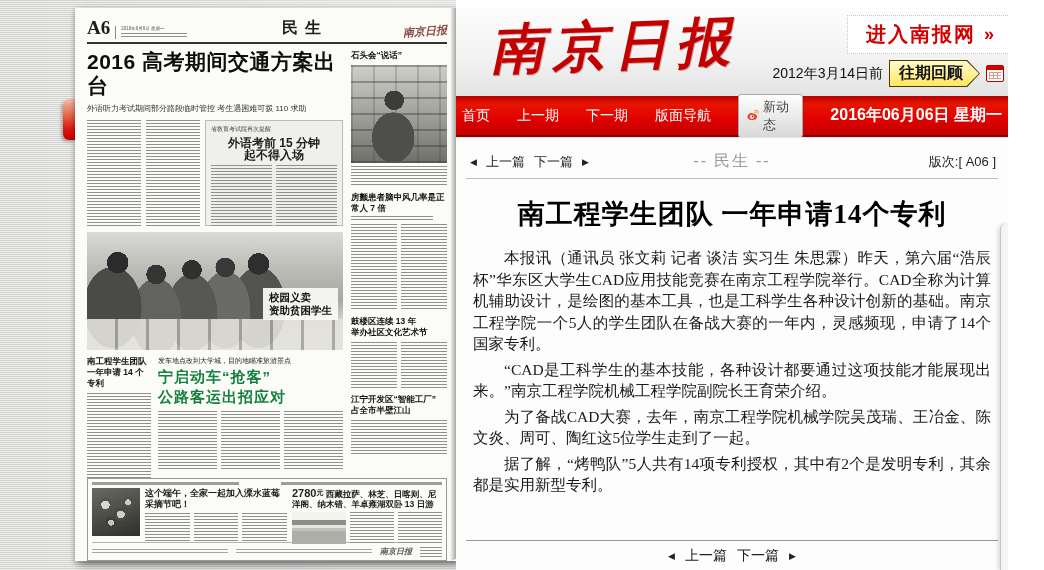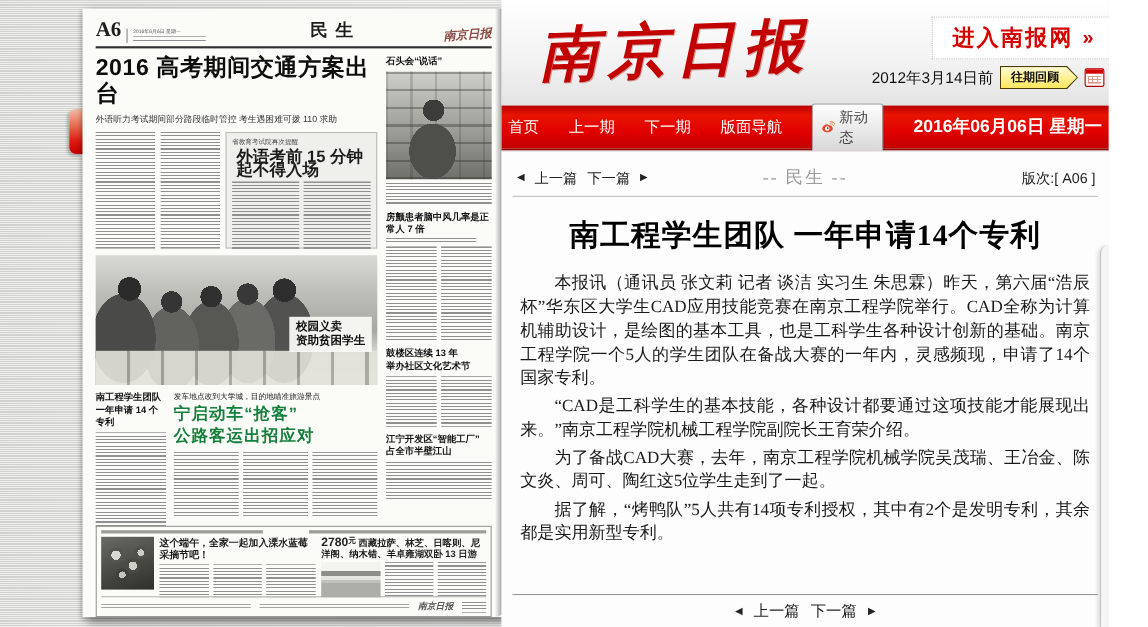--- a/index.html
+++ b/index.html
@@ -28,21 +28,21 @@
   .np-main{display:flex;gap:8px;margin-top:6px;}
   .np-colL{width:256px;}
   .np-colR{flex:1;min-width:0;}
   .np-lead-h{font-weight:700;font-size:21px;letter-spacing:.5px;line-height:24px;color:#0d0d0d;}
   .np-lead-sub{font-size:8px;color:#333;margin:5px 0 6px;}
   .np-row1{display:flex;gap:5px;height:106px;}
   .mock{background:repeating-linear-gradient(180deg,#909090 0 1px,transparent 1px 3px);}
   .mockcol{flex:1;}
   .np-box{width:138px;background:#efefeb;border:1px solid #bcbcb6;padding:4px 5px;box-sizing:border-box;}
   .np-box-k{font-size:6px;color:#444;}
-  .np-box-h{font-weight:700;font-size:15px;margin:3px 4px 4px;line-height:12px;}
+  .np-box-h{font-weight:700;font-size:12px;margin:3px 16px 4px;line-height:12px;text-align:center;}
   .np-box-cols{display:flex;gap:4px;height:62px;}
   .np-photo1{margin-top:6px;height:118px;position:relative;background:
     radial-gradient(circle 11px at 12% 26%, #2b2b2b 0 97%, transparent 98%),
     radial-gradient(circle 10px at 27% 36%, #353535 0 97%, transparent 98%),
     radial-gradient(circle 10px at 41% 32%, #303030 0 97%, transparent 98%),
     radial-gradient(circle 10px at 54% 30%, #383838 0 97%, transparent 98%),
     radial-gradient(circle 11px at 67% 27%, #2e2e2e 0 97%, transparent 98%),
     radial-gradient(ellipse 30px 42px at 10% 64%, #4a4a48 0 96%, transparent 97%),
     radial-gradient(ellipse 26px 40px at 27% 72%, #62625e 0 96%, transparent 97%),
     radial-gradient(ellipse 26px 40px at 41% 68%, #575753 0 96%, transparent 97%),
@@ -97,21 +97,21 @@
   .logo{position:absolute;left:34px;top:0px;font-family:"Liberation Serif","DejaVu Serif",serif;
     font-weight:700;font-style:italic;font-size:54px;line-height:92px;color:#c30000;letter-spacing:8px;
     transform:rotate(-2deg);text-shadow:1px 1px 0 rgba(140,0,0,.35);cursor:pointer;}
   .enter-btn{position:absolute;right:0;top:15px;display:flex;align-items:center;gap:8px;
     background:#fff;border:1px dotted #c6c6c6;border-right:none;padding:5px 14px 5px 18px;
     color:#d40000;font-weight:700;font-size:20px;letter-spacing:2px;cursor:pointer;}
   .enter-btn .arr{font-size:18px;letter-spacing:0;}
   .archive-row{position:absolute;right:4px;top:60px;display:flex;align-items:center;gap:6px;font-size:14px;color:#111;}
   .arw{display:inline-block;background:#4a3b00;clip-path:polygon(0 0,86% 0,100% 50%,86% 100%,0 100%);padding:1px;cursor:pointer;}
   .arw .inner{display:block;background:linear-gradient(#fffbd0,#ffe75e);clip-path:polygon(0 0,86% 0,100% 50%,86% 100%,0 100%);
-    padding:2px 16px 2px 9px;font-weight:700;font-size:11px;color:#111;}
+    padding:2px 16px 2px 9px;font-weight:700;font-size:16px;color:#111;}
   .cal{position:relative;width:16px;height:15px;border:1px solid #b00000;border-radius:2px;background:#fff;cursor:pointer;}
   .cal::before{content:'';position:absolute;top:0;left:0;right:0;height:4px;background:#d40000;}
   .cal::after{content:'';position:absolute;left:2px;right:2px;top:6px;bottom:2px;background:
     repeating-linear-gradient(90deg,#d98 0 1px,transparent 1px 4px),
     repeating-linear-gradient(0deg,#d98 0 1px,transparent 1px 3px);}
   .navbar{position:absolute;top:96px;left:0;right:0;height:41px;box-sizing:border-box;
     background:linear-gradient(180deg,#b70000 0,#e81400 22%,#e00000 62%,#c10000 100%);
     border-bottom:2px solid #8e0000;display:flex;align-items:center;padding-left:6px;gap:27px;
     color:#fff;font-size:14px;}
   .navbar .nitem{cursor:pointer;white-space:nowrap;}

